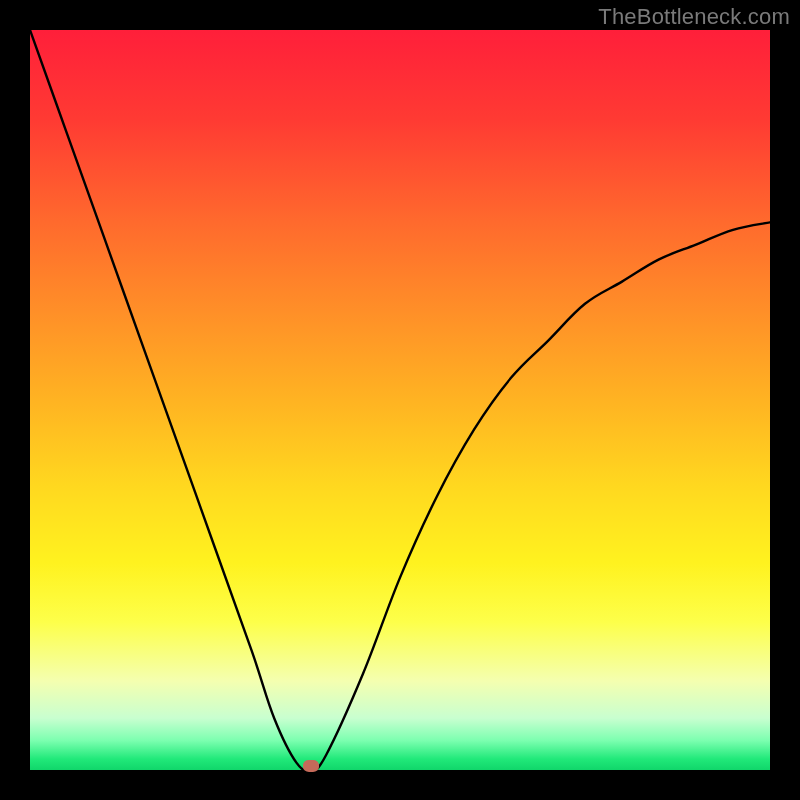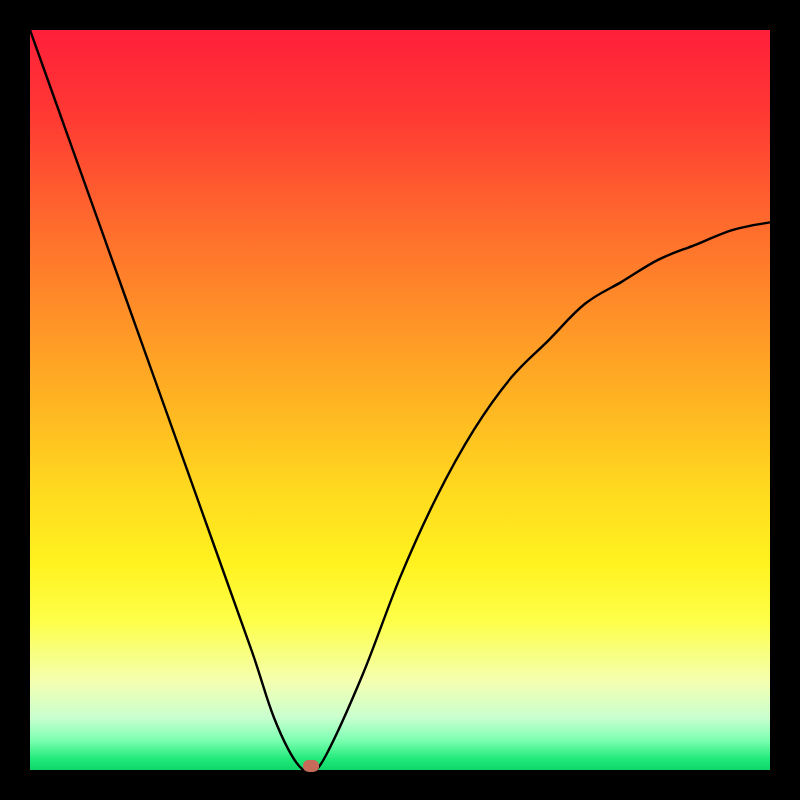--- a/index.html
+++ b/index.html
@@ -70,13 +70,14 @@
 </head>
 <body>
 
 <div class="frame">
   <div class="plot">
     <svg class="curve-svg" viewBox="0 0 740 740" preserveAspectRatio="none">
       <path id="curve-path" d="M 0.00 0.00 C 6.66 18.65, 23.68 66.30, 37.00 103.60 C 50.32 140.90, 60.68 169.90, 74.00 207.20 C 87.32 244.50, 97.68 273.50, 111.00 310.80 C 124.32 348.10, 134.68 377.10, 148.00 414.40 C 161.32 451.70, 171.68 480.70, 185.00 518.00 C 198.32 555.30, 211.34 590.96, 222.00 621.60 C 232.66 652.24, 236.21 668.22, 244.20 688.20 C 252.19 708.18, 259.74 723.28, 266.40 732.60 C 273.06 741.92, 275.87 741.33, 281.20 740.00 C 286.53 738.67, 286.68 742.52, 296.00 725.20 C 305.32 707.88, 319.68 675.77, 333.00 643.80 C 346.32 611.83, 356.68 579.57, 370.00 547.60 C 383.32 515.63, 393.68 492.84, 407.00 466.20 C 420.32 439.56, 430.68 420.91, 444.00 399.60 C 457.32 378.29, 467.68 363.78, 481.00 347.80 C 494.32 331.82, 504.68 324.12, 518.00 310.80 C 531.32 297.48, 541.68 284.46, 555.00 273.80 C 568.32 263.14, 578.68 259.59, 592.00 251.60 C 605.32 243.61, 615.68 236.06, 629.00 229.40 C 642.32 222.74, 652.68 219.93, 666.00 214.60 C 679.32 209.27, 689.68 203.80, 703.00 199.80 C 716.32 195.80, 733.34 193.73, 740.00 192.40" fill="none" stroke="#000000" stroke-width="2.4" stroke-linecap="round" stroke-linejoin="round"></path>
     </svg>
     <div id="min-marker" class="marker" style="left: 281.2px; top: 736.3px; background: rgb(198, 106, 90);"></div>
   </div>
+  <div class="watermark">TheBottleneck.com</div>
 </div>
 
 </body></html>

